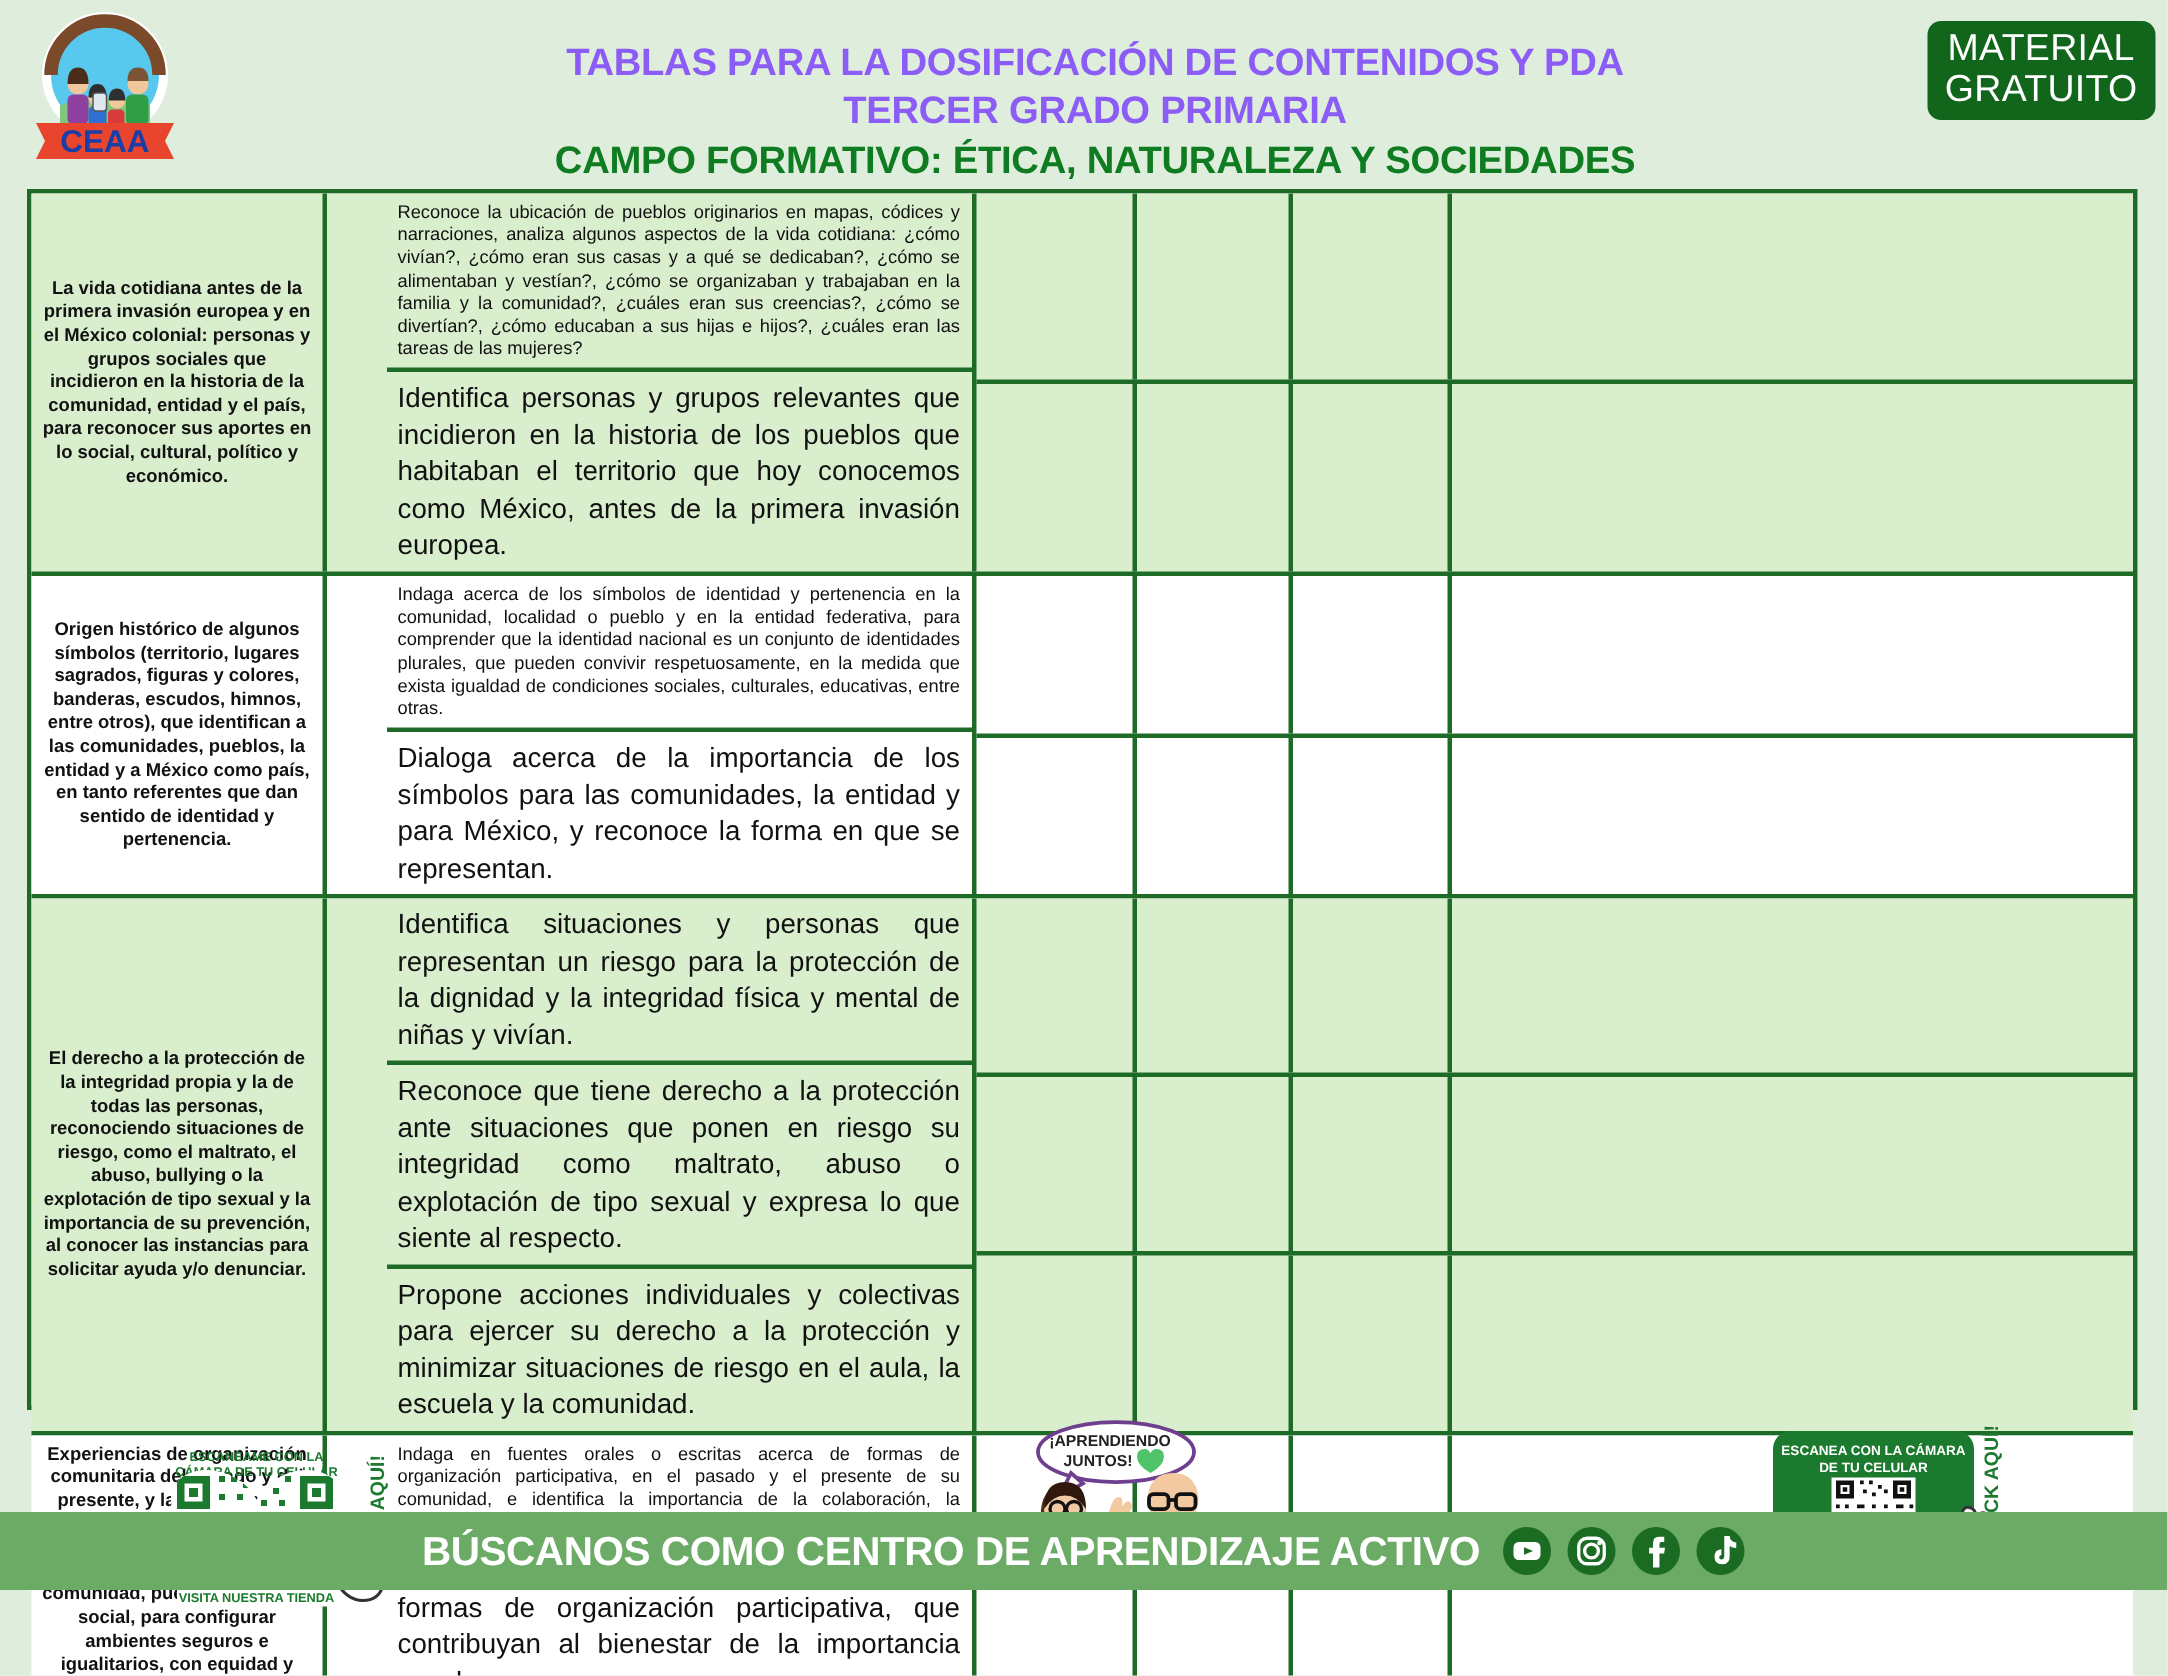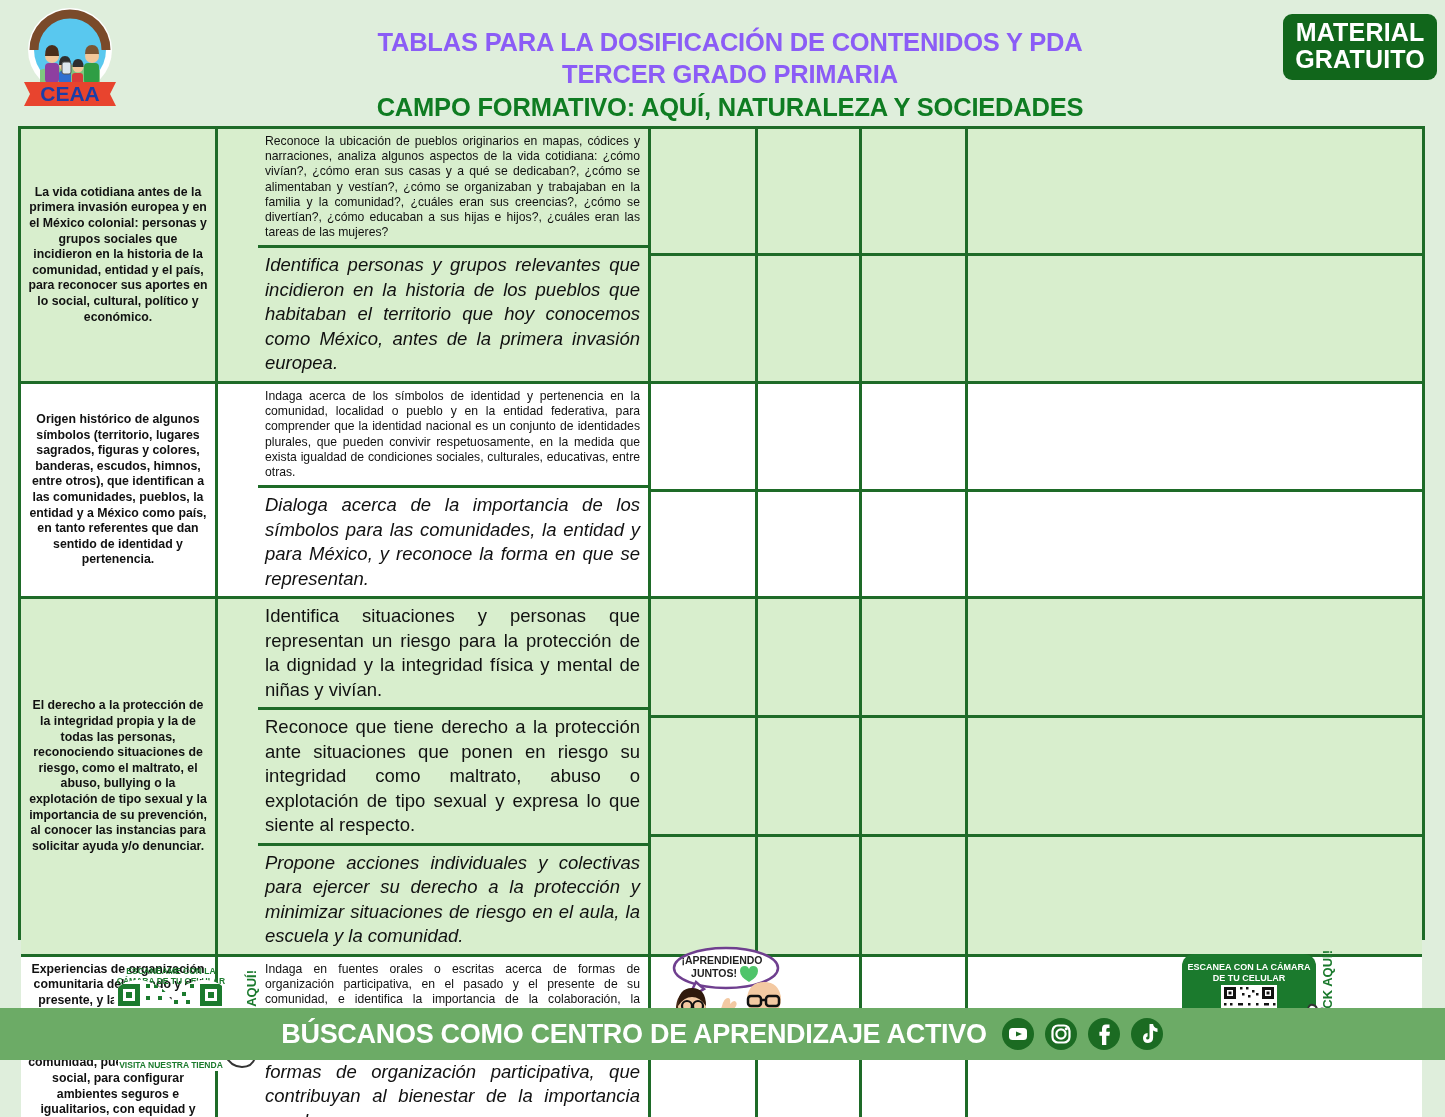--- a/index.html
+++ b/index.html
@@ -60,21 +60,21 @@
     position: absolute;
     right: 8px;
     top: 14px;
     background: #11661b;
     border-radius: 9px;
     padding: 5px 12px 7px 12px;
     text-align: center;
   }
   .badge div {
     color: #ffffff;
-    font-weight: bold;
+    font-weight: normal;
     font-size: 25px;
     line-height: 27px;
     letter-spacing: 0.2px;
   }
 
   
   .table-wrap {
     position: absolute;
     left: 18px;
     top: 126px;
@@ -113,21 +113,21 @@
     padding-left: 40px;
   }
   .pda {
     border-bottom: 3px solid #1e6b28;
     padding: 5px 8px 5px 7px;
     text-align: justify;
     color: #111;
     display: flex;
     align-items: center;
   }
-  .pda:last-child { border-bottom: none; font-style: italic; }
+  .pda:last-child { border-bottom: none; }
   .pda.small { font-size: 12.2px; line-height: 15.2px; }
   .pda.big { font-size: 18.5px; line-height: 24.5px; }
 
   .c-marks {
     flex: 1 1 auto;
     display: flex;
     flex-direction: column;
   }
   .markrow {
     display: flex;
@@ -149,21 +149,21 @@
   
   .footer-art {
     position: absolute;
     left: 0;
     top: 942px;
     width: 1445px;
     height: 118px;
   }
   .qr-left { position: absolute; left: 96px; top: 4px; width: 190px; height: 112px; margin-top: 16px; }
   .qr-right { position: absolute; left: 1176px; top: 6px; width: 170px; height: 108px; }
-  .people { position: absolute; left: 648px; top: 2px; width: 170px; height: 116px; }
+  .people { position: absolute; left: 666px; top: 2px; width: 170px; height: 116px; }
 
   .bottom-bar {
     position: absolute;
     left: 0;
     bottom: 0;
     width: 1445px;
     height: 52px;
     background: #6cab66;
     display: flex;
     align-items: center;
@@ -207,21 +207,21 @@
         <rect x="70" y="59" width="15" height="21" rx="4" fill="#2f9e44"></rect>
         <rect x="48" y="58" width="9" height="12" rx="2" fill="#dfe8ef" stroke="#555" stroke-width="1"></rect>
         <path d="M10 78 l92 0 l-6 12 l6 12 l-92 0 l6 -12 z" fill="#e8442e"></path>
         <text x="56" y="97" text-anchor="middle" font-family="Liberation Sans, sans-serif" font-size="21" font-weight="bold" fill="#1a3ea8">CEAA</text>
       </svg>
     </div>
 
     <div class="title-block">
       <div class="title-line1">TABLAS PARA LA DOSIFICACIÓN DE CONTENIDOS Y PDA</div>
       <div class="title-line2">TERCER GRADO PRIMARIA</div>
-      <div class="title-line3">CAMPO FORMATIVO: AQUÍ, NATURALEZA Y SOCIEDADES</div>
+      <div class="title-line3">CAMPO FORMATIVO: ÉTICA, NATURALEZA Y SOCIEDADES</div>
     </div>
 
     <div class="badge">
       <div>MATERIAL</div>
       <div>GRATUITO</div>
     </div>
   </div>
 
   <div class="table-wrap" id="table-wrap">
       <div class="grow tint-green">

